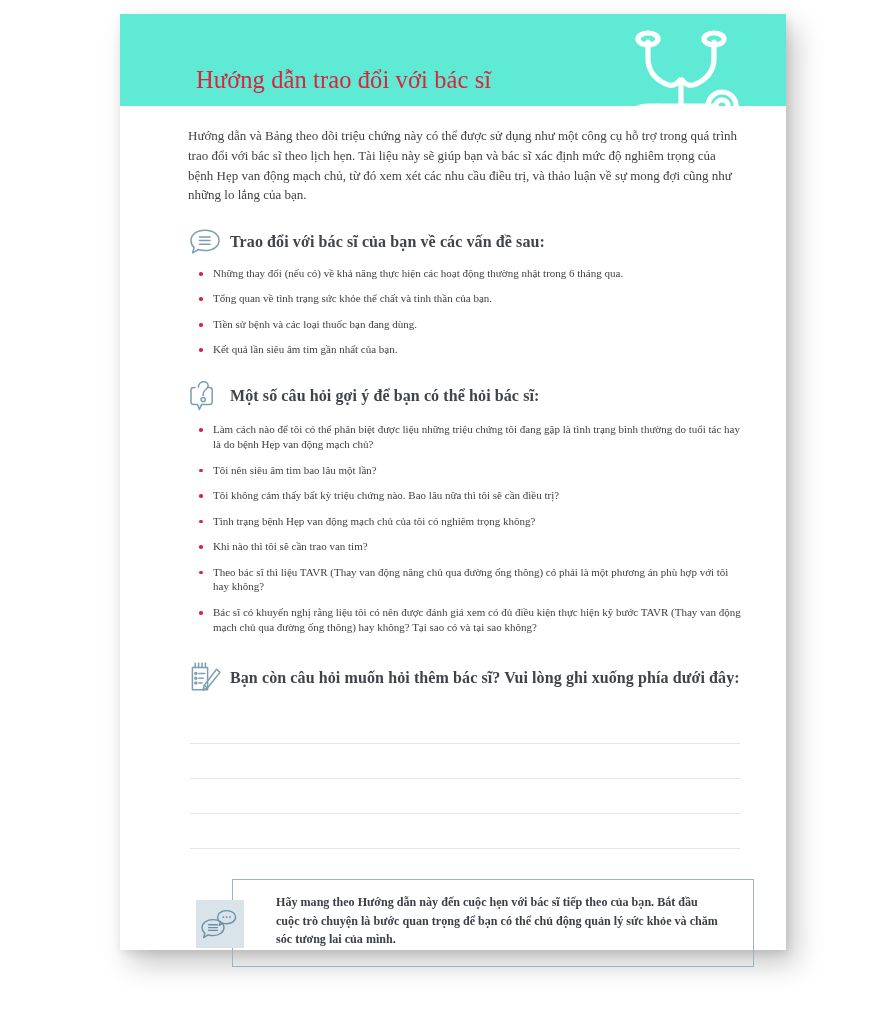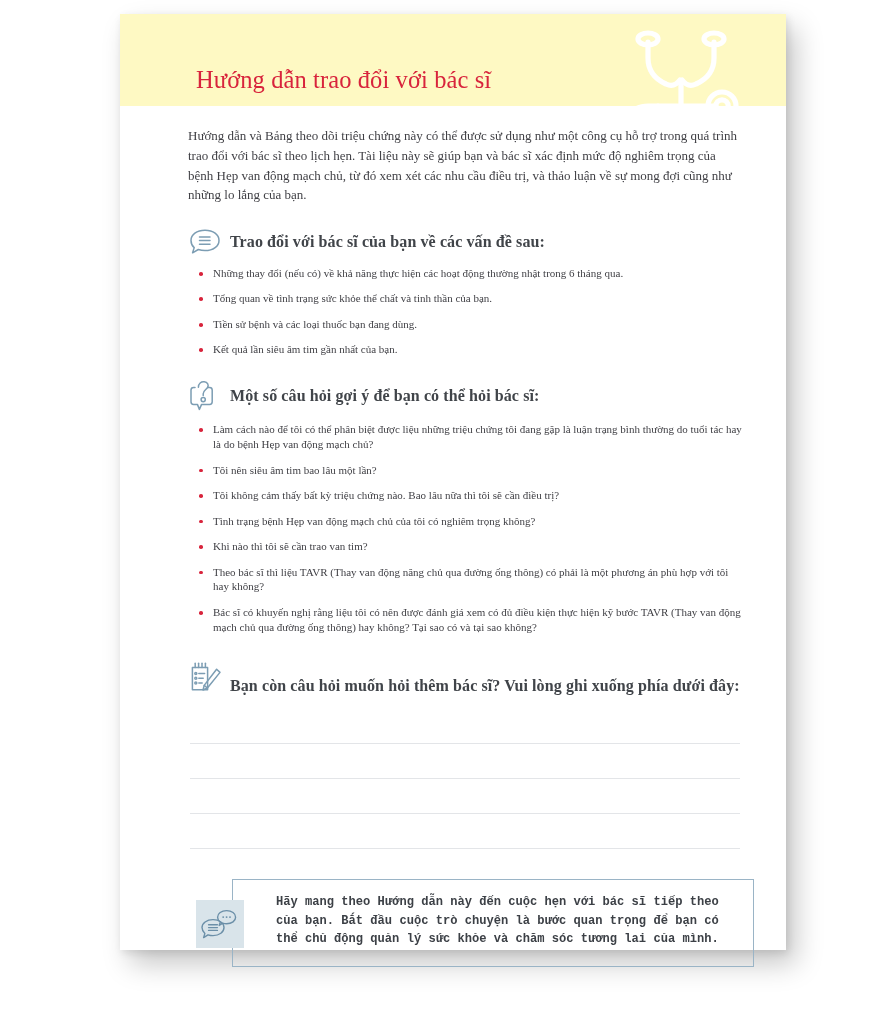--- a/index.html
+++ b/index.html
@@ -30,21 +30,21 @@
     height: 936px;
     background: #ffffff;
     box-shadow: 10px 14px 26px rgba(0,0,0,0.22),
                 2px 3px 8px rgba(0,0,0,0.10);
   }
 
   
   .header-band {
     position: relative;
     height: 92px;
-    background: #fef9c3;
+    background: #5eead4;
     overflow: hidden;
   }
   .doc-title {
     position: absolute;
     left: 76px;
     bottom: 12px;
     font-size: 24.5px;
     color: #d8243c;
     font-family: "Liberation Serif", "DejaVu Serif", serif;
     letter-spacing: 0.1px;
@@ -82,21 +82,21 @@
     display: flex;
     align-items: center;
     justify-content: flex-start;
   }
   .section-head .sec-title {
     font-size: 16px;
     font-weight: bold;
     color: #404449;
     letter-spacing: 0.1px;
   }
-  .section-head.notes { margin-top: 26px; margin-bottom: 14px; align-items: flex-end; }
+  .section-head.notes { margin-top: 26px; margin-bottom: 14px; }
 
   
   ul.qlist {
     list-style: none;
     margin: 0;
     padding: 0 0 0 8px;
   }
   ul.qlist li {
     position: relative;
     padding-left: 17px;
@@ -152,21 +152,20 @@
   }
   .callout-text {
     position: absolute;
     left: 80px;
     top: 14px;
     right: 20px;
     font-size: 12.1px;
     font-weight: bold;
     line-height: 1.55;
     color: #3c4046;
-    font-family: Liberation Mono, monospace;
   }
 </style>
 </head>
 <body>
 
 <div class="canvas">
   <div class="page">
 
     <div class="header-band">
       <div class="doc-title">Hướng dẫn trao đổi với bác sĩ</div>
@@ -217,21 +216,21 @@
             <g fill="none" stroke="#7c9db3" stroke-width="1.5" stroke-linecap="round" stroke-linejoin="round">
               <path d="M7 8.5 L5.6 8.5 A2.6 2.6 0 0 0 3 11.1 L3 22.8 A2.6 2.6 0 0 0 5.6 25.4 L9.4 25.4 L11.4 30.4 L13.6 25.4 L21.6 25.4 A2.6 2.6 0 0 0 24.2 22.8 L24.2 11.1 A2.6 2.6 0 0 0 21.6 8.5 L20.2 8.5"></path>
               <path d="M10.4 8.3 C10.4 4.6 13.2 2.4 16.2 2.8 C19.6 3.2 21.2 6.2 19.4 8.8 C18.0 10.8 15.2 11.6 15.2 14.8 L15.2 16.4"></path>
               <circle cx="15.2" cy="20.6" r="2.1"></circle>
             </g>
           </svg>
         </span>
         <span class="sec-title">Một số câu hỏi gợi ý để bạn có thể hỏi bác sĩ:</span>
       </div>
       <ul class="qlist">
-        <li>Làm cách nào để tôi có thể phân biệt được liệu những triệu chứng tôi đang gặp là luận trạng bình thường do tuổi tác hay là do bệnh Hẹp van động mạch chủ?</li>
+        <li>Làm cách nào để tôi có thể phân biệt được liệu những triệu chứng tôi đang gặp là tình trạng bình thường do tuổi tác hay là do bệnh Hẹp van động mạch chủ?</li>
         <li>Tôi nên siêu âm tim bao lâu một lần?</li>
         <li>Tôi không cảm thấy bất kỳ triệu chứng nào. Bao lâu nữa thì tôi sẽ cần điều trị?</li>
         <li>Tình trạng bệnh Hẹp van động mạch chủ của tôi có nghiêm trọng không?</li>
         <li>Khi nào thì tôi sẽ cần trao van tim?</li>
         <li>Theo bác sĩ thì liệu TAVR (Thay van động năng chủ qua đường ống thông) có phải là một phương án phù hợp với tôi hay không?</li>
         <li>Bác sĩ có khuyến nghị rằng liệu tôi có nên được đánh giá xem có đủ điều kiện thực hiện kỹ bước TAVR (Thay van động mạch chủ qua đường ống thông) hay không? Tại sao có và tại sao không?</li>
       </ul>
 
       <div class="section-head notes">
         <span class="sec-icon">

